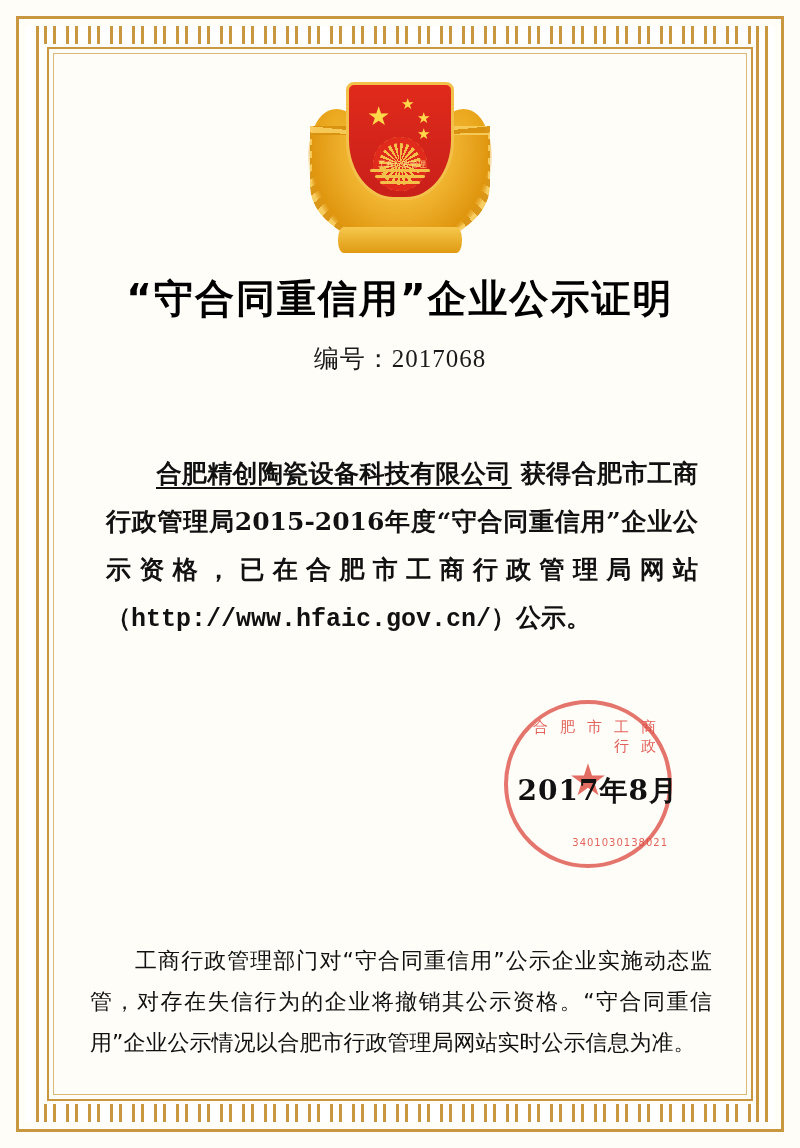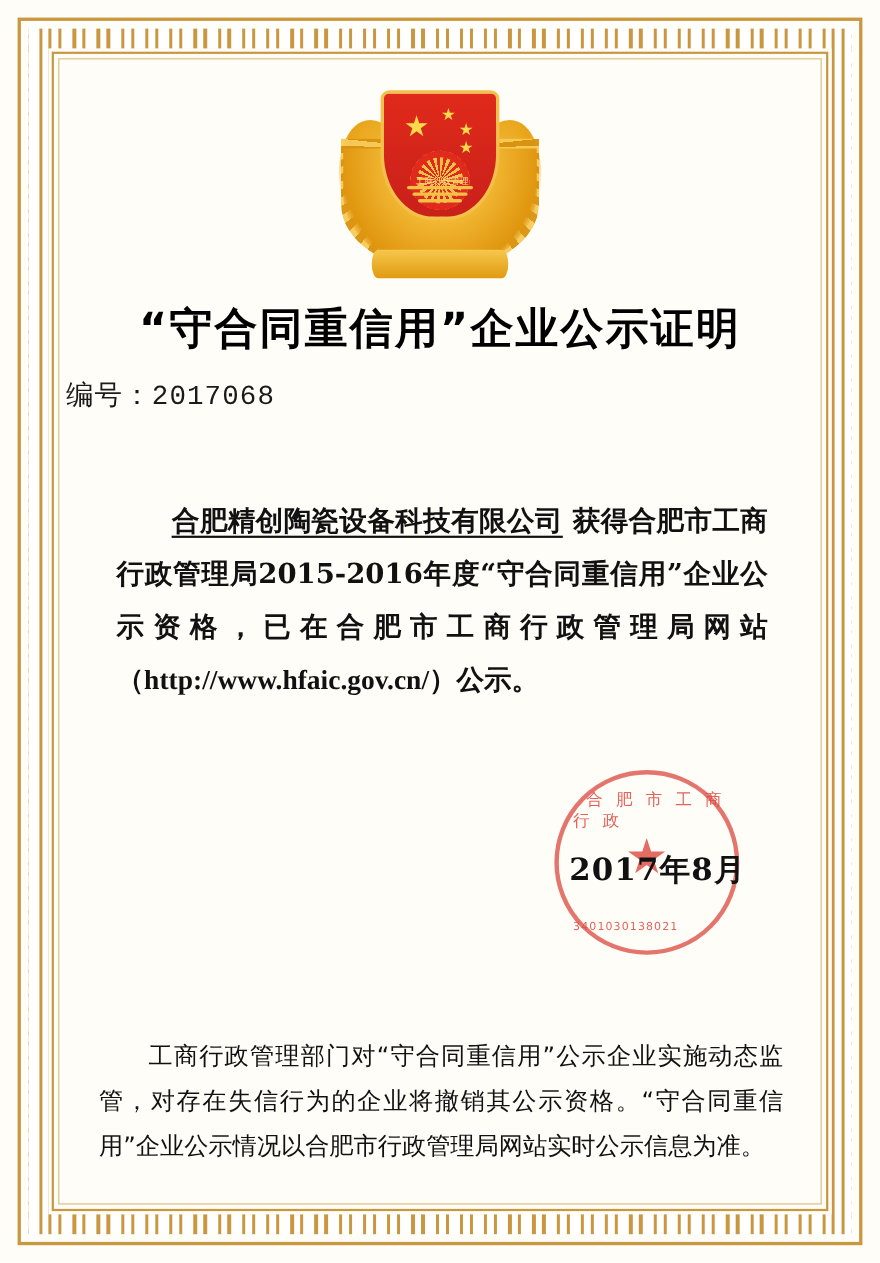--- a/index.html
+++ b/index.html
@@ -229,43 +229,44 @@
     font-size: 39px;
     font-weight: bold;
     letter-spacing: 2px;
     font-family: "DejaVu Sans", sans-serif;
   }
   .serial {
     position: absolute;
     left: 0;
     right: 0;
     top: 282px;
+    text-align: center;
     color: #1a1a1a;
     font-size: 25px;
-    font-family: Liberation Mono, monospace;
+    font-family: Liberation Serif, serif;
     letter-spacing: 1px;
   }
 
   
   .body-text {
     position: absolute;
     left: 46px;
     right: 42px;
     top: 390px;
     color: #111111;
     font-size: 25px;
     line-height: 48px;
     font-family: "DejaVu Serif", serif;
     font-weight: bold;
     text-align: justify;
     text-justify: inter-ideograph;
   }
   .body-text .indent { display: inline-block; width: 50px; }
   .company-name { text-decoration: underline; text-underline-offset: 5px; }
-  .url { font-family: Liberation Serif, serif; margin-top: 36px; }
+  .url { font-family: Liberation Mono, monospace; margin-top: 36px; }
 
   
   .date {
     position: absolute;
     right: 62px;
     top: 712px;
     font-size: 28px;
     font-weight: bold;
     color: #111111;
     font-family: "DejaVu Serif", serif;
@@ -287,21 +288,21 @@
     left: 50%;
     top: 50%;
     transform: translate(-50%,-60%);
     color: rgba(214,40,30,0.8);
     font-size: 44px;
     line-height: 44px;
   }
   .seal-top-text, .seal-bottom-text {
     position: absolute;
     left: 13px; right: 0;
-    text-align: left;
+    text-align: right;
     color: rgba(214,40,30,0.85);
     font-family: "DejaVu Sans", sans-serif;
   }
   .seal-top-text {
     top: 14px;
     font-size: 15px;
     letter-spacing: 12px;
     text-indent: 12px;
   }
   .seal-bottom-text {

